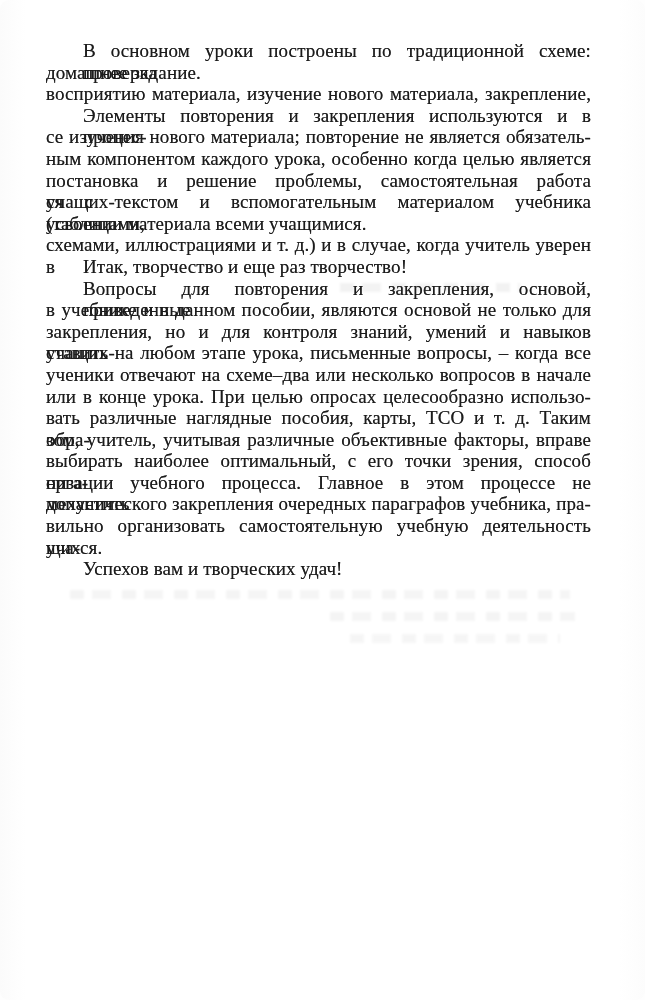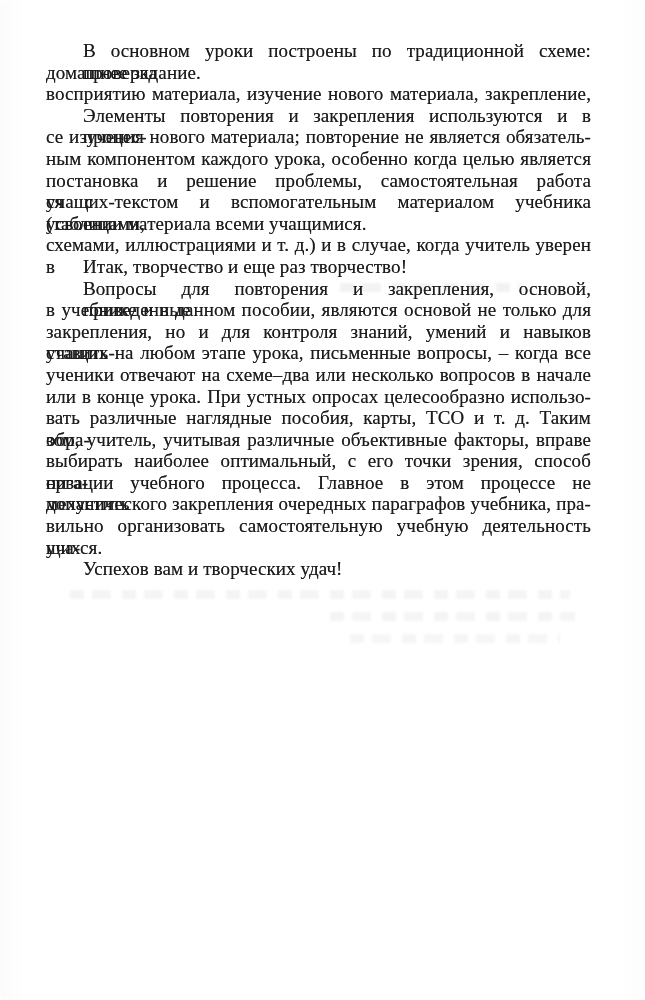--- a/index.html
+++ b/index.html
@@ -79,21 +79,21 @@
       <div class="text-line">постановка и решение проблемы, самостоятельная работа учащих-</div>
       <div class="text-line">ся с текстом и вспомогательным материалом учебника (таблицами,</div>
       <div class="text-line last">усвоении материала всеми учащимися.</div>
       <div class="text-line">схемами, иллюстрациями и т. д.) и в случае, когда учитель уверен в</div>
       <div class="text-line first last">Итак, творчество и еще раз творчество!</div>
       <div class="text-line first">Вопросы для повторения и закрепления, основой, приведенные</div>
       <div class="text-line">в учебнике и в данном пособии, являются основой не только для</div>
       <div class="text-line">закрепления, но и для контроля знаний, умений и навыков учащих-</div>
       <div class="text-line">ставить на любом этапе урока, письменные вопросы, – когда все</div>
       <div class="text-line">ученики отвечают на схеме–два или несколько вопросов в начале</div>
-      <div class="text-line">или в конце урока. При устных опросах целесообразно использо-</div>
+      <div class="text-line">или в конце урока. При целью опросах целесообразно использо-</div>
       <div class="text-line">вать различные наглядные пособия, карты, ТСО и т. д. Таким обра-</div>
       <div class="text-line">зом, учитель, учитывая различные объективные факторы, вправе</div>
       <div class="text-line">выбирать наиболее оптимальный, с его точки зрения, способ орга-</div>
       <div class="text-line">низации учебного процесса. Главное в этом процессе не допустить</div>
       <div class="text-line">механического закрепления очередных параграфов учебника, пра-</div>
       <div class="text-line">вильно организовать самостоятельную учебную деятельность уча-</div>
       <div class="text-line last">щихся.</div>
       <div class="text-line first last">Успехов вам и творческих удач!</div>
     </div>
   <div class="artifact artifact-1"></div>

